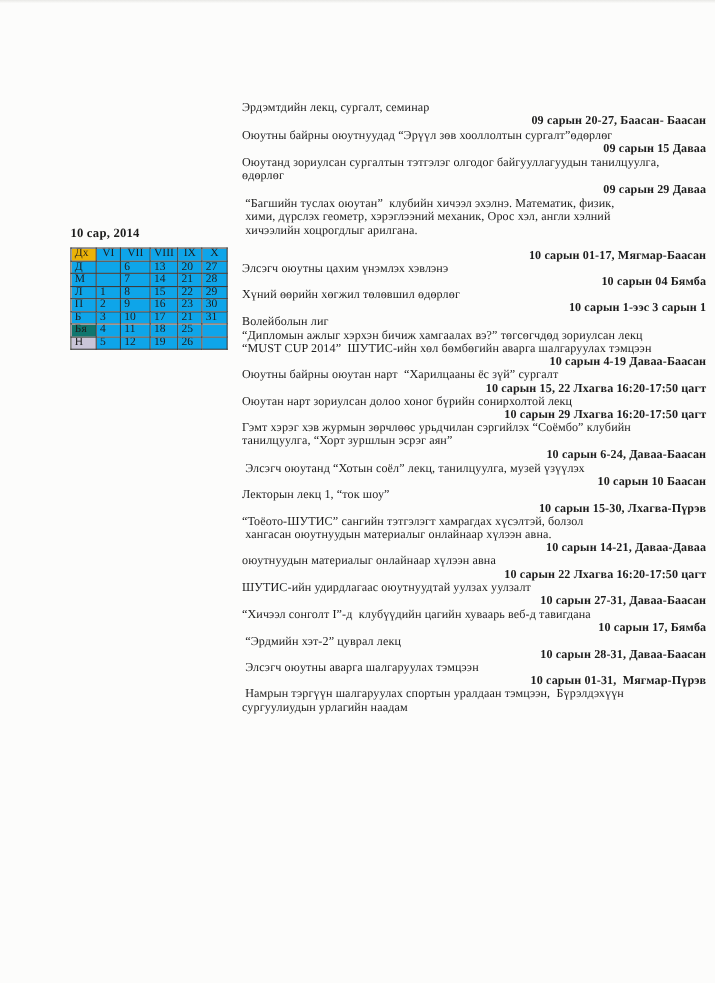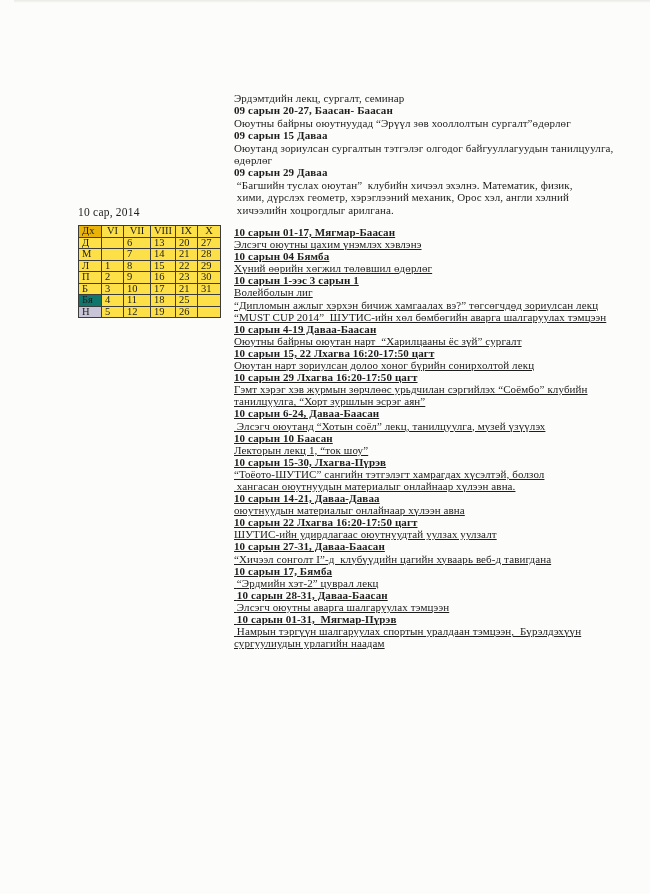--- a/index.html
+++ b/index.html
@@ -3,51 +3,51 @@
 <meta charset="utf-8">
 <style>
   html,body{margin:0;padding:0;}
   body{
     width:650px;height:894px;position:relative;overflow:hidden;
     background:#fcfcfb;
     font-family:"Liberation Serif","DejaVu Serif",serif;
     color:#1d1d1d;
     -webkit-font-smoothing:antialiased;
   }
-  .page{position:absolute;inset:0;margin-left:14px;}
+  .page{position:absolute;inset:0;}
   
   .scan-edge{position:absolute;left:0;top:0;width:650px;height:3px;
     background:linear-gradient(#e9e9e6,rgba(255,255,255,0));}
 
   .text-block{position:absolute;left:220px;width:422px;font-size:11px;}
   .text-block .line{
     white-space:pre-wrap;
     line-height:12.4px;
     letter-spacing:0.1px;
   }
-  .text-block .line.bold{font-weight:bold;}
+  .text-block .line.bold{font-weight:bold;text-align:right;}
   #intro-block{top:92px;}
   #schedule-block{top:226px;}
-  #schedule-block .line{line-height:12.1px;text-decoration:underline;}
+  #schedule-block .line{line-height:12.1px;}
 
   .cal-title{
     position:absolute;left:64px;top:206px;
-    font-weight:normal;font-size:11.5px;letter-spacing:0.2px;
+    font-weight:bold;font-size:11.5px;letter-spacing:0.2px;
   }
   .cal-wrap{position:absolute;left:64px;top:225px;}
   table.cal{
     border-collapse:collapse;table-layout:fixed;width:142px;
     font-size:10.5px;
   }
   table.cal td,table.cal th{
     border:1px solid #3c3c3c;
     height:10px;line-height:10.5px;
     padding:0 0 0 3px;margin:0;
     font-weight:normal;text-align:left;overflow:hidden;
-    background:#fde047;
+    background:#0ea5e9;
   }
   table.cal th.rom{text-align:center;padding:0;}
   table.cal col.c-day{width:23px;}
   table.cal col.c1{width:22px;}
   table.cal col.c2{width:27px;}
   table.cal col.c3{width:25px;}
   table.cal col.c4{width:22px;}
   table.cal col.c5{width:23px;}
 </style>
 </head>

